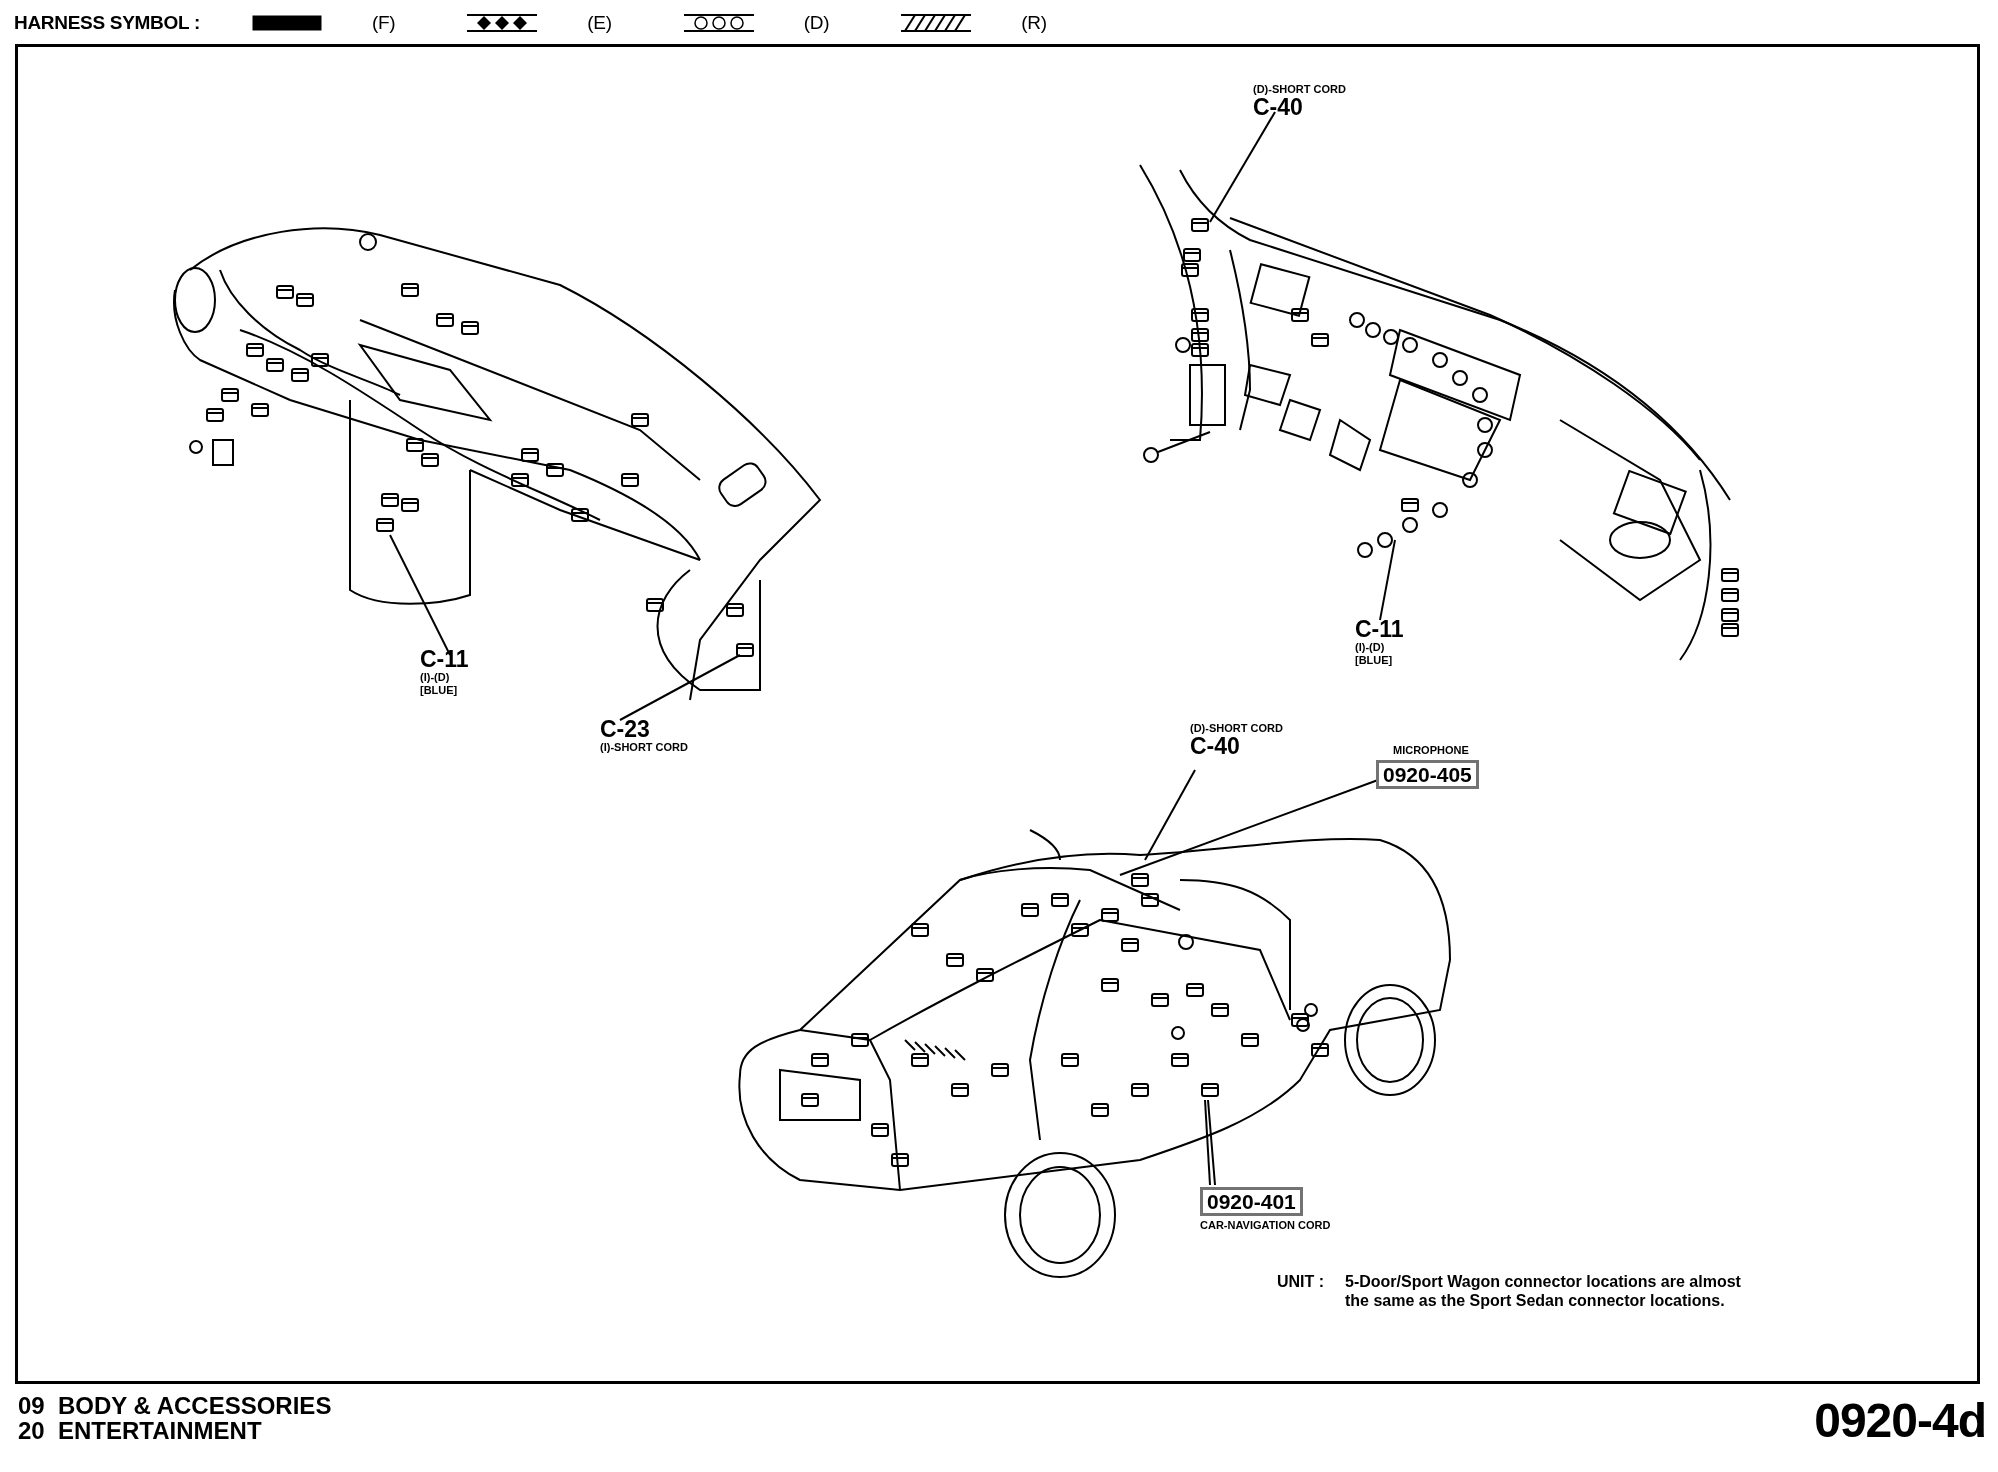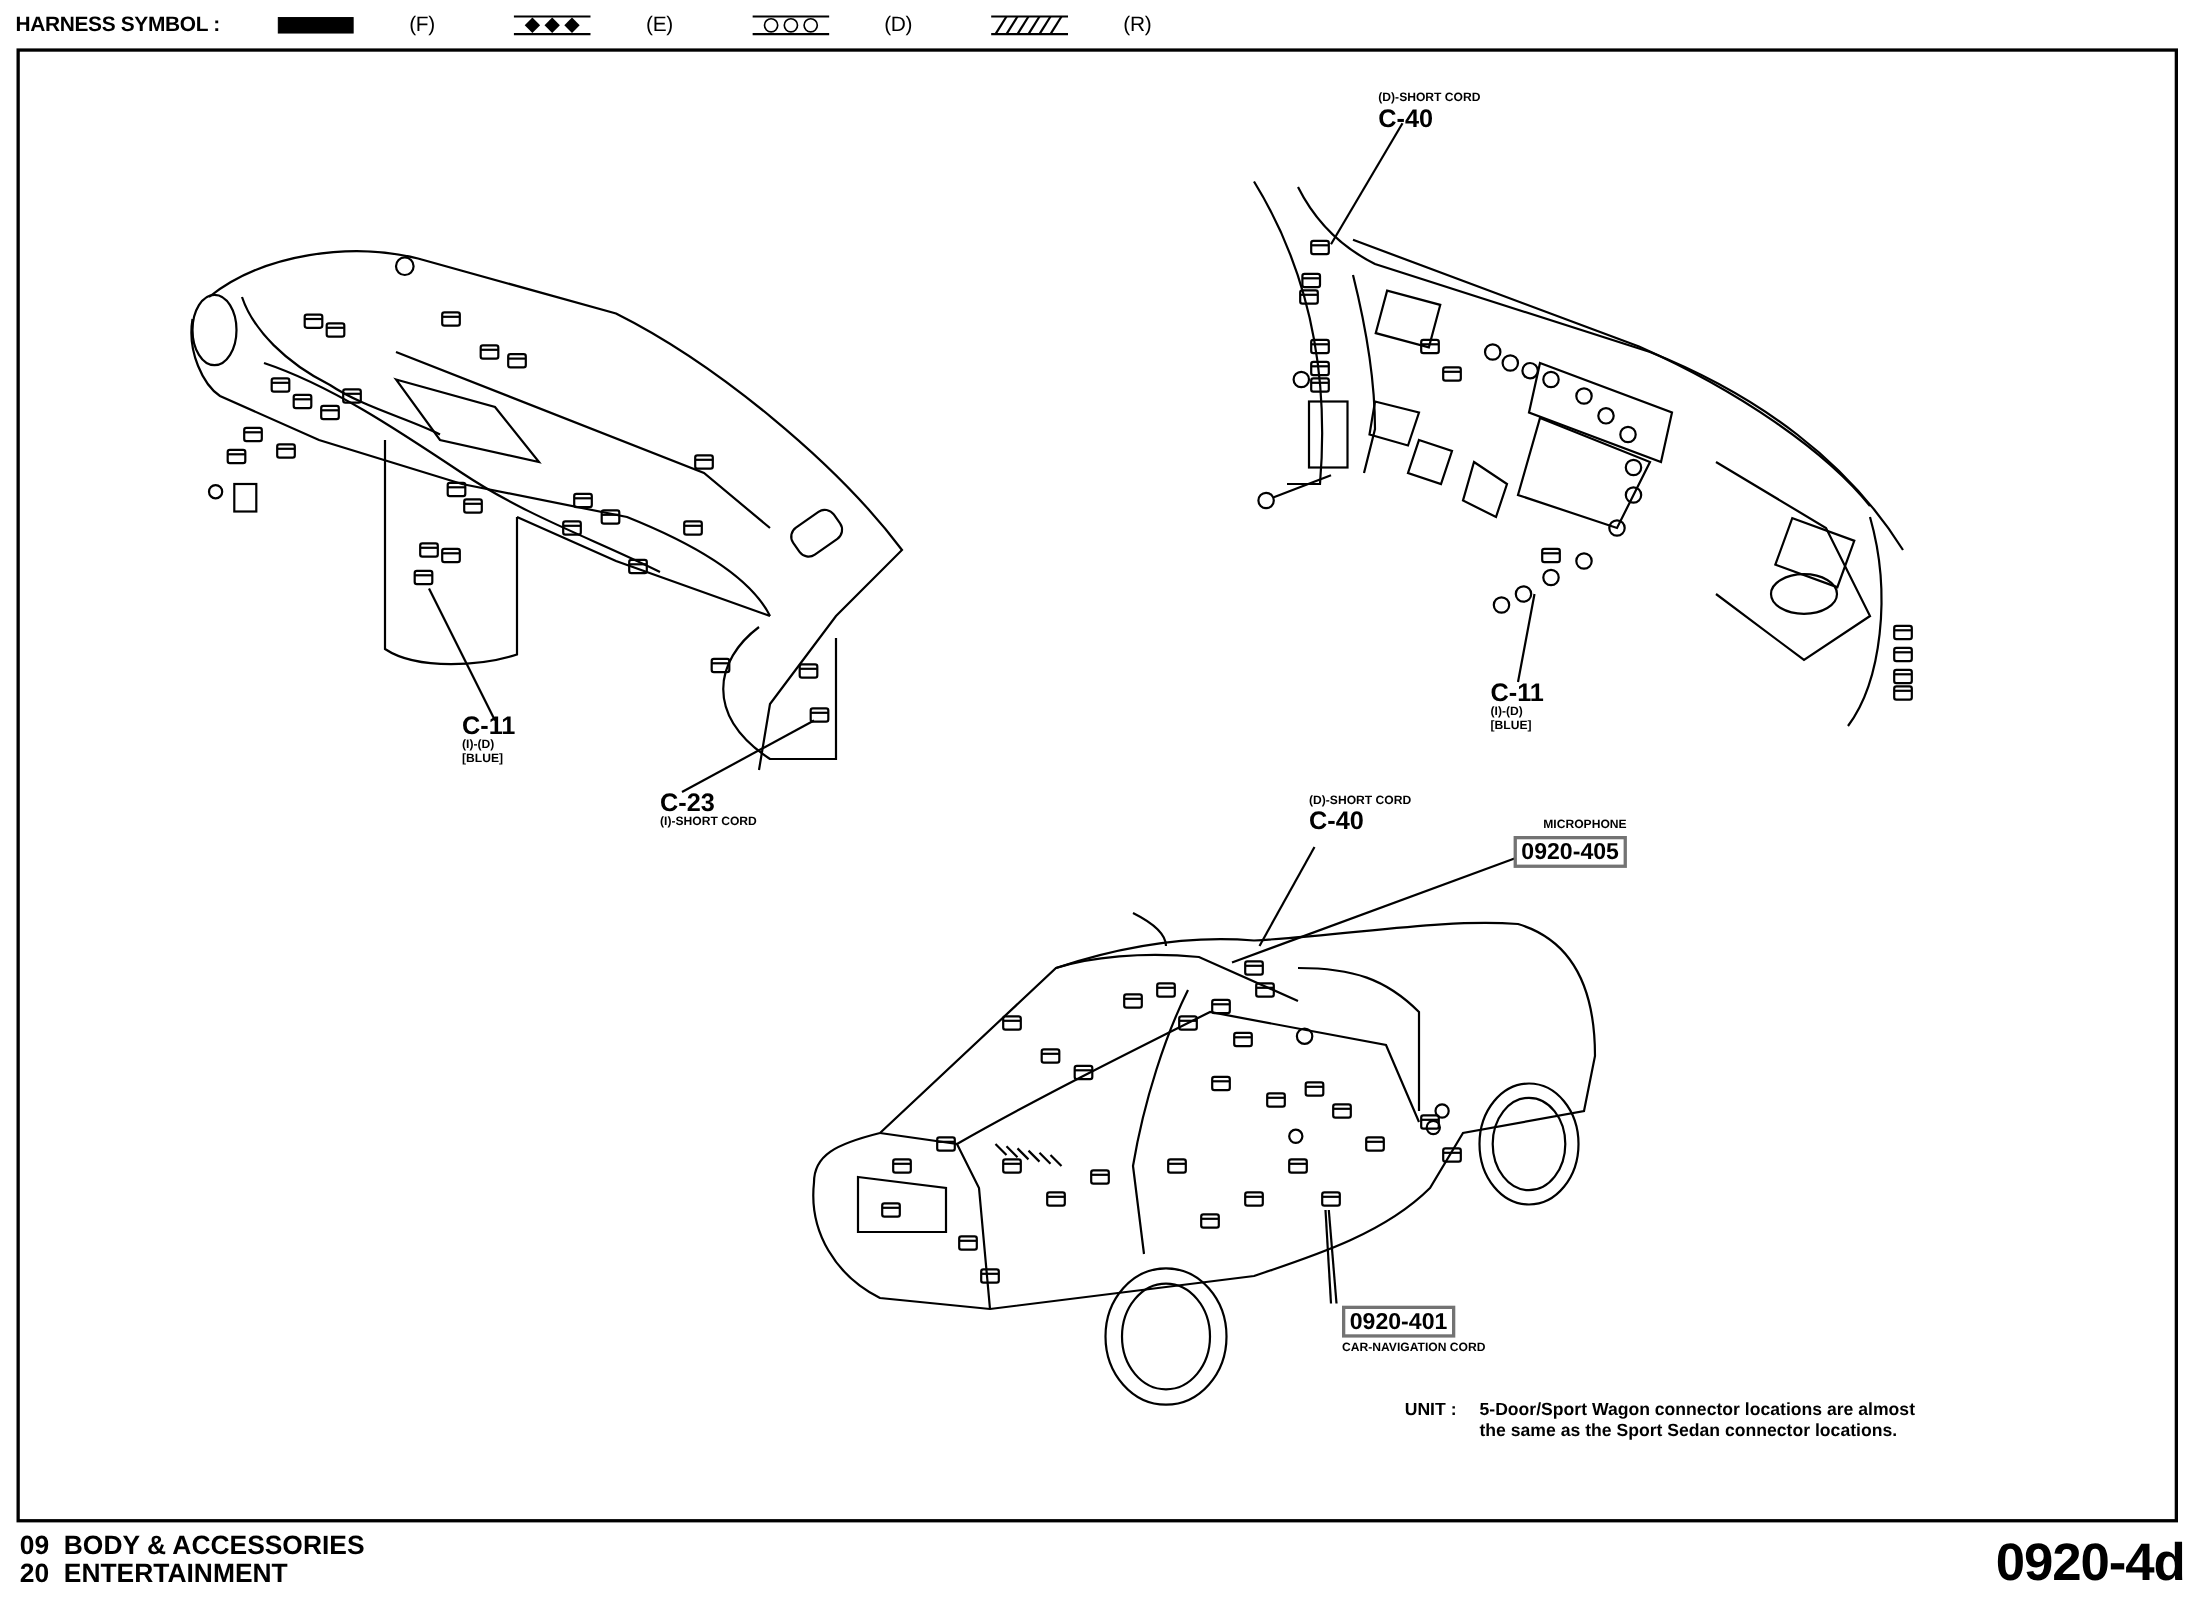--- a/index.html
+++ b/index.html
@@ -268,24 +268,24 @@
   <div class="code">C-11</div>
   <div class="sub">(I)-(D)</div>
   <div class="sub">[BLUE]</div>
 </div>
 
 <div class="label" style="left:1190px; top:722px;">
   <div class="sub">(D)-SHORT CORD</div>
   <div class="code">C-40</div>
 </div>
 <div class="label" style="left:1376px; top:744px;">
-  <div class="sub" style="margin-left:6px; margin-bottom:3px;text-align:right;">MICROPHONE</div>
+  <div class="sub" style="margin-left:17px; margin-bottom:3px;">MICROPHONE</div>
   <div class="boxed">0920-405</div>
 </div>
-<div class="label" style="left:1200px; top:1187px;margin-left:20px;">
+<div class="label" style="left:1200px; top:1187px;">
   <div class="boxed" style="display:inline-block;">0920-401</div>
   <div class="sub" style="margin-top:3px;">CAR-NAVIGATION CORD</div>
 </div>
 
 <div id="note">
   <div><span class="k">UNIT :</span><span>5-Door/Sport Wagon connector locations are almost</span></div>
   <div><span class="k"></span><span>the same as the Sport Sedan connector locations.</span></div>
 </div>
 
 <div id="footer-left">

